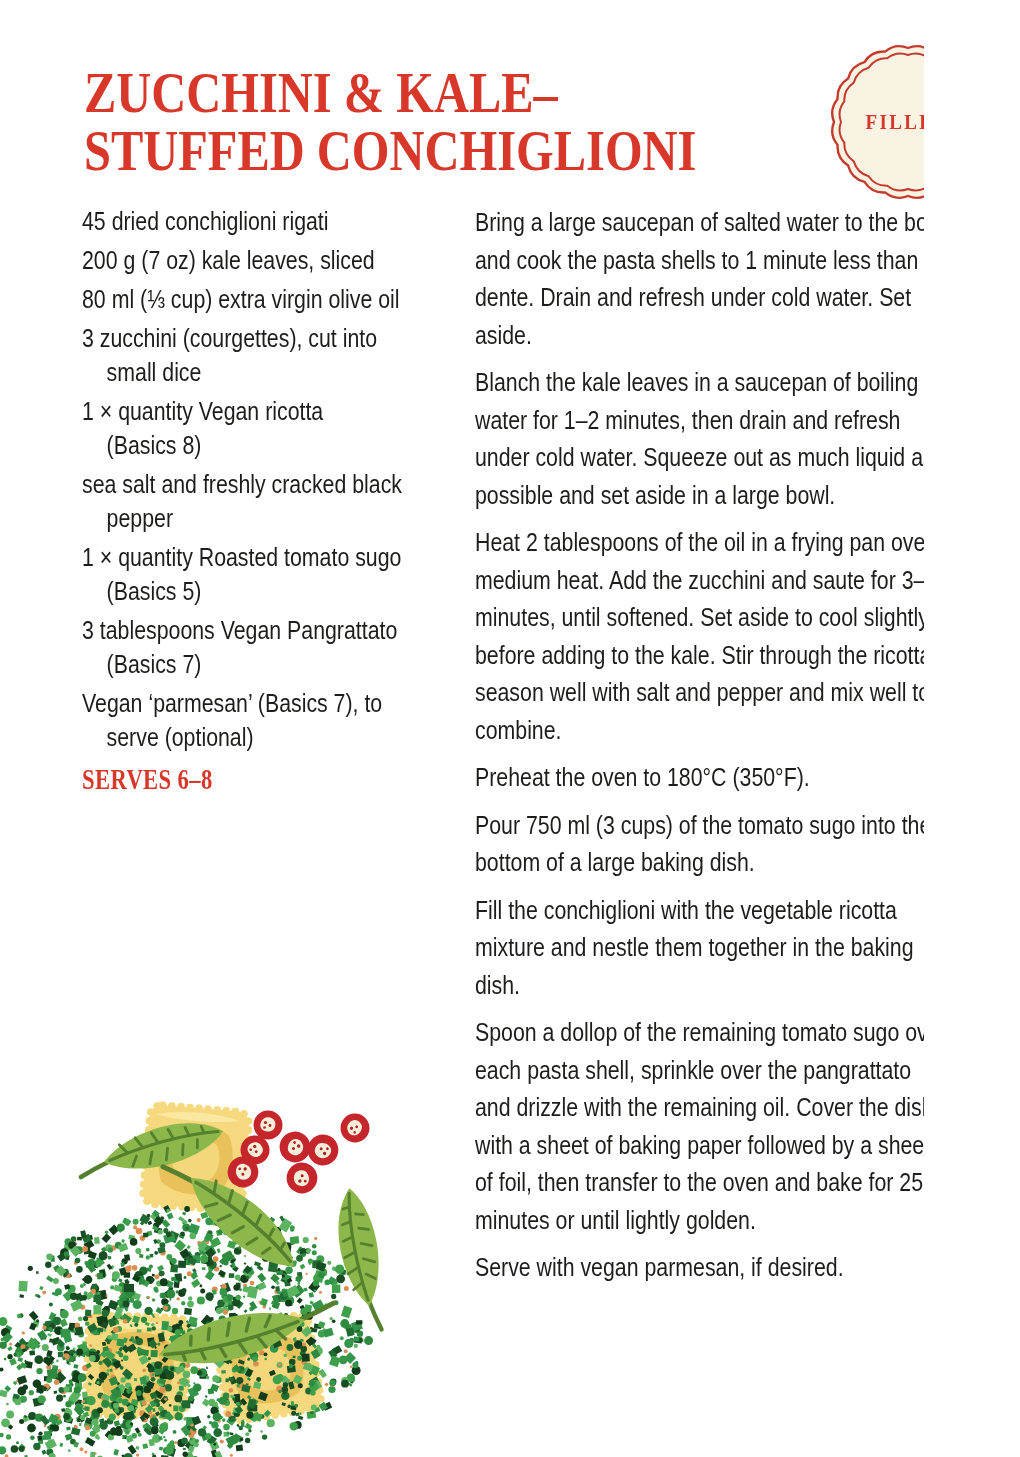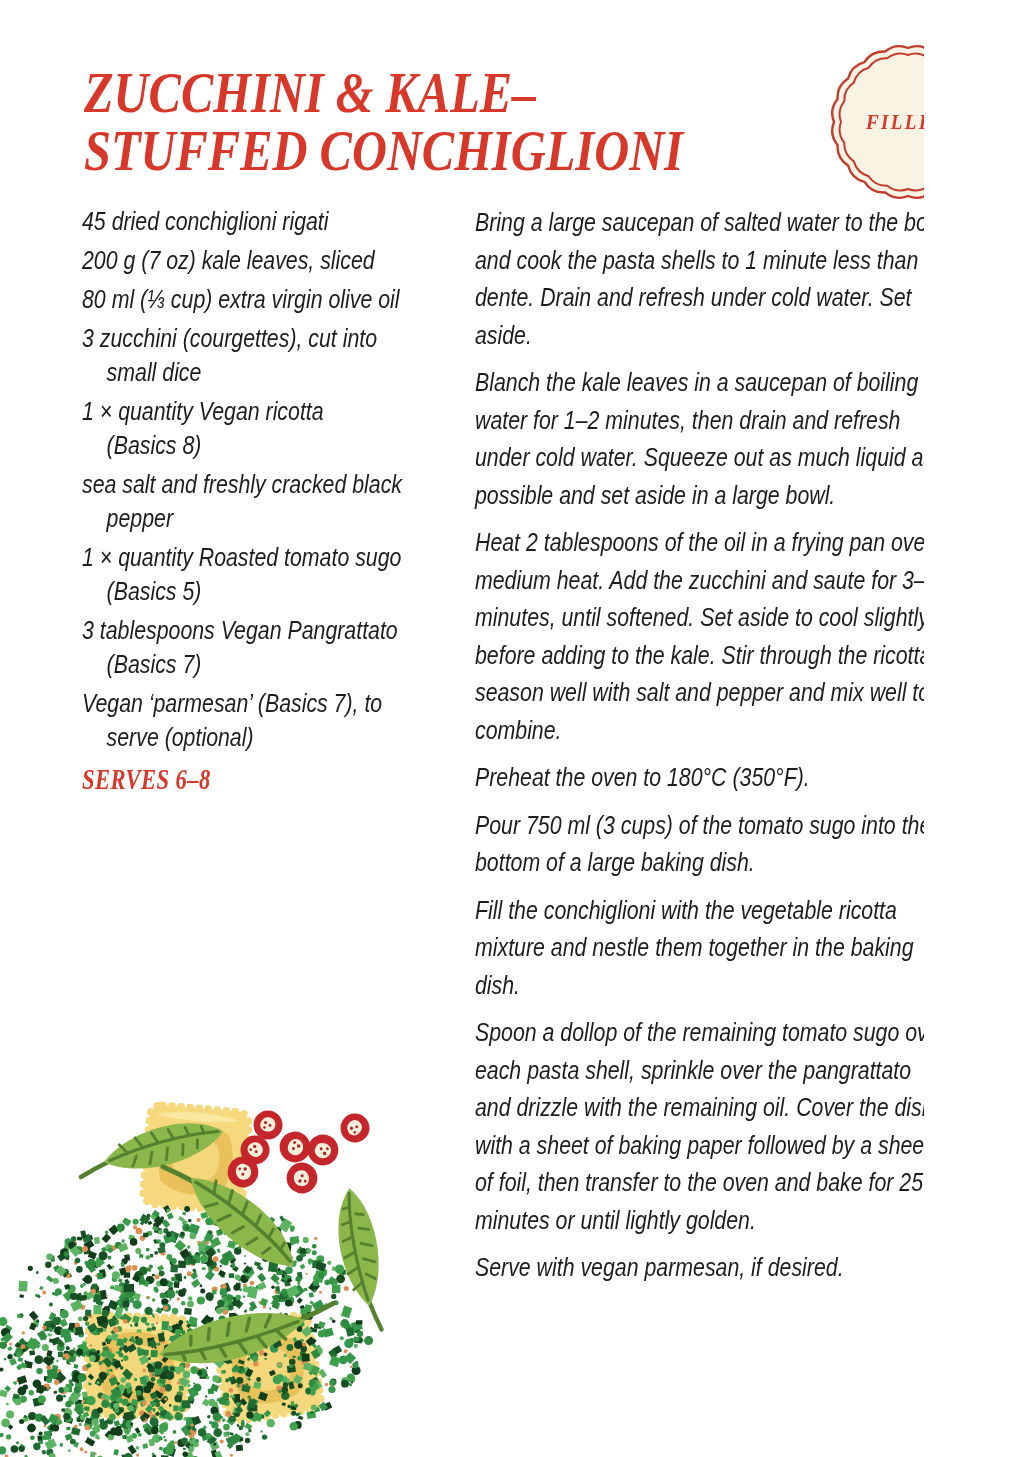--- a/index.html
+++ b/index.html
@@ -1,18 +1,18 @@
 <!DOCTYPE html>
 <html style="--accent-red: #D7382A; --badge-ring: #C43A2C; --badge-bg: #F8F3E3; --text: #1D1D1B; --pasta: #F6D97E; --pasta-shade: #E6BC55; --pasta-highlight: #FBE9A4; --leaf: #8CB74B; --leaf-vein: #55812E; --chilli-ring: #C5262C; --chilli-flesh: #F4EEDA; --chilli-seed: #B2201F; --speck-orange: #DD8F51;"><head>
 <meta charset="utf-8">
 <style>
   html,body{margin:0;padding:0;background:#ffffff;}
   .sheet{
     position:relative;width:924px;height:1457px;background:#ffffff;
-    overflow:hidden;font-family:"Liberation Sans",sans-serif;color:var(--text,#1d1d1b);font-style:italic;
+    overflow:hidden;font-family:"Liberation Sans",sans-serif;color:var(--text,#1d1d1b);
   }
   
   .title{
     position:absolute;left:84px;top:64px;margin:0;
     font-family:"Liberation Serif",serif;font-weight:700;
     font-size:57px;line-height:58px;letter-spacing:0px;
     color:var(--accent-red,#d7382a);
     transform:scaleX(0.85);transform-origin:0 0;white-space:nowrap;
   }
   .title .tl{display:block;}

